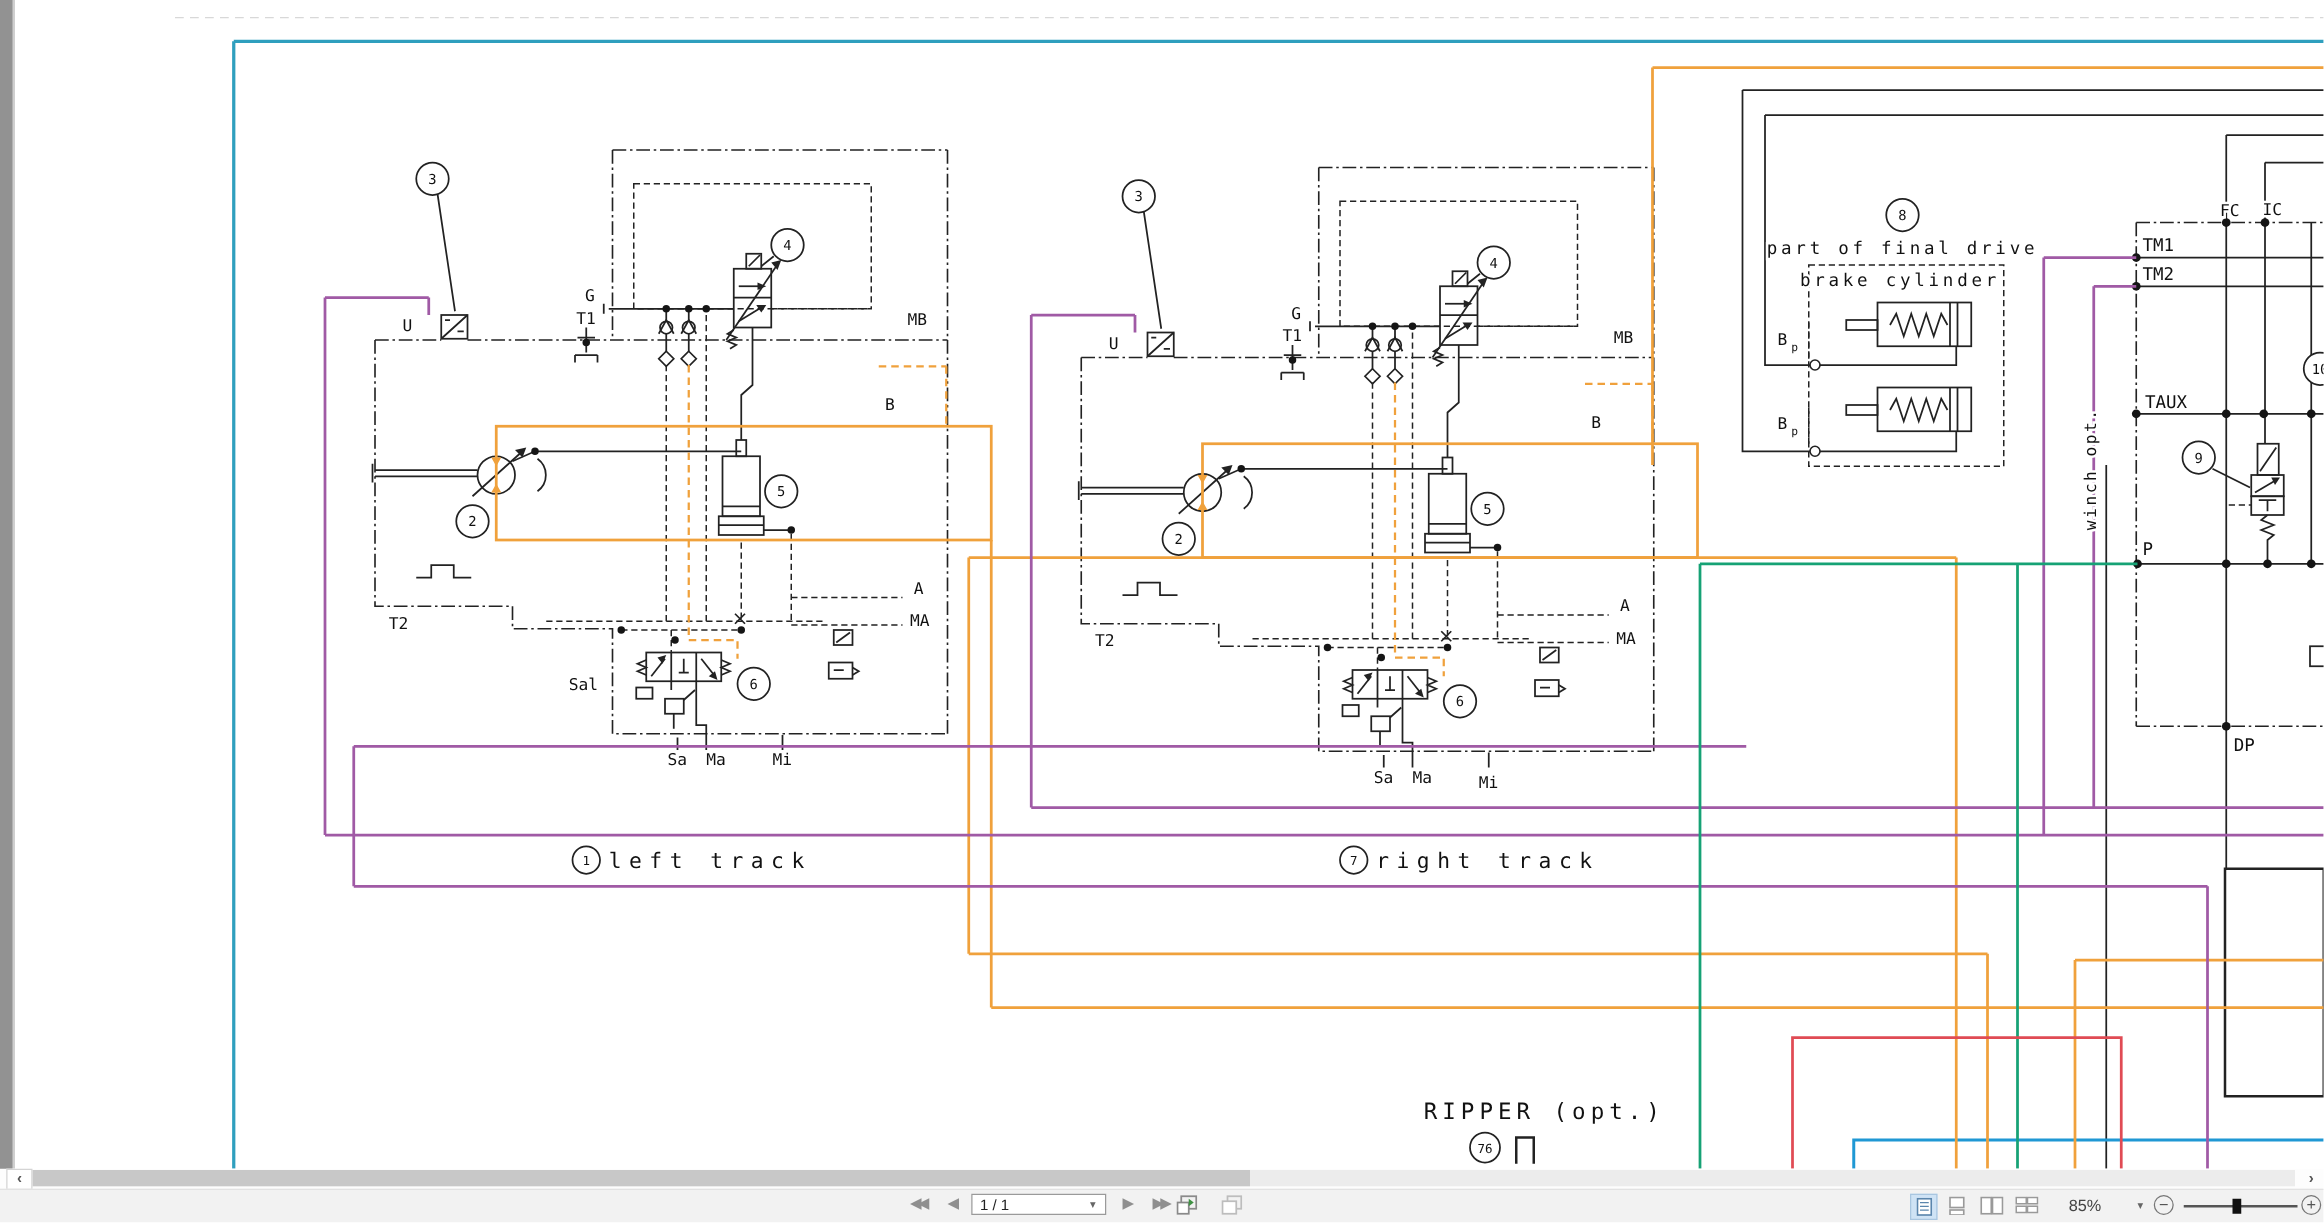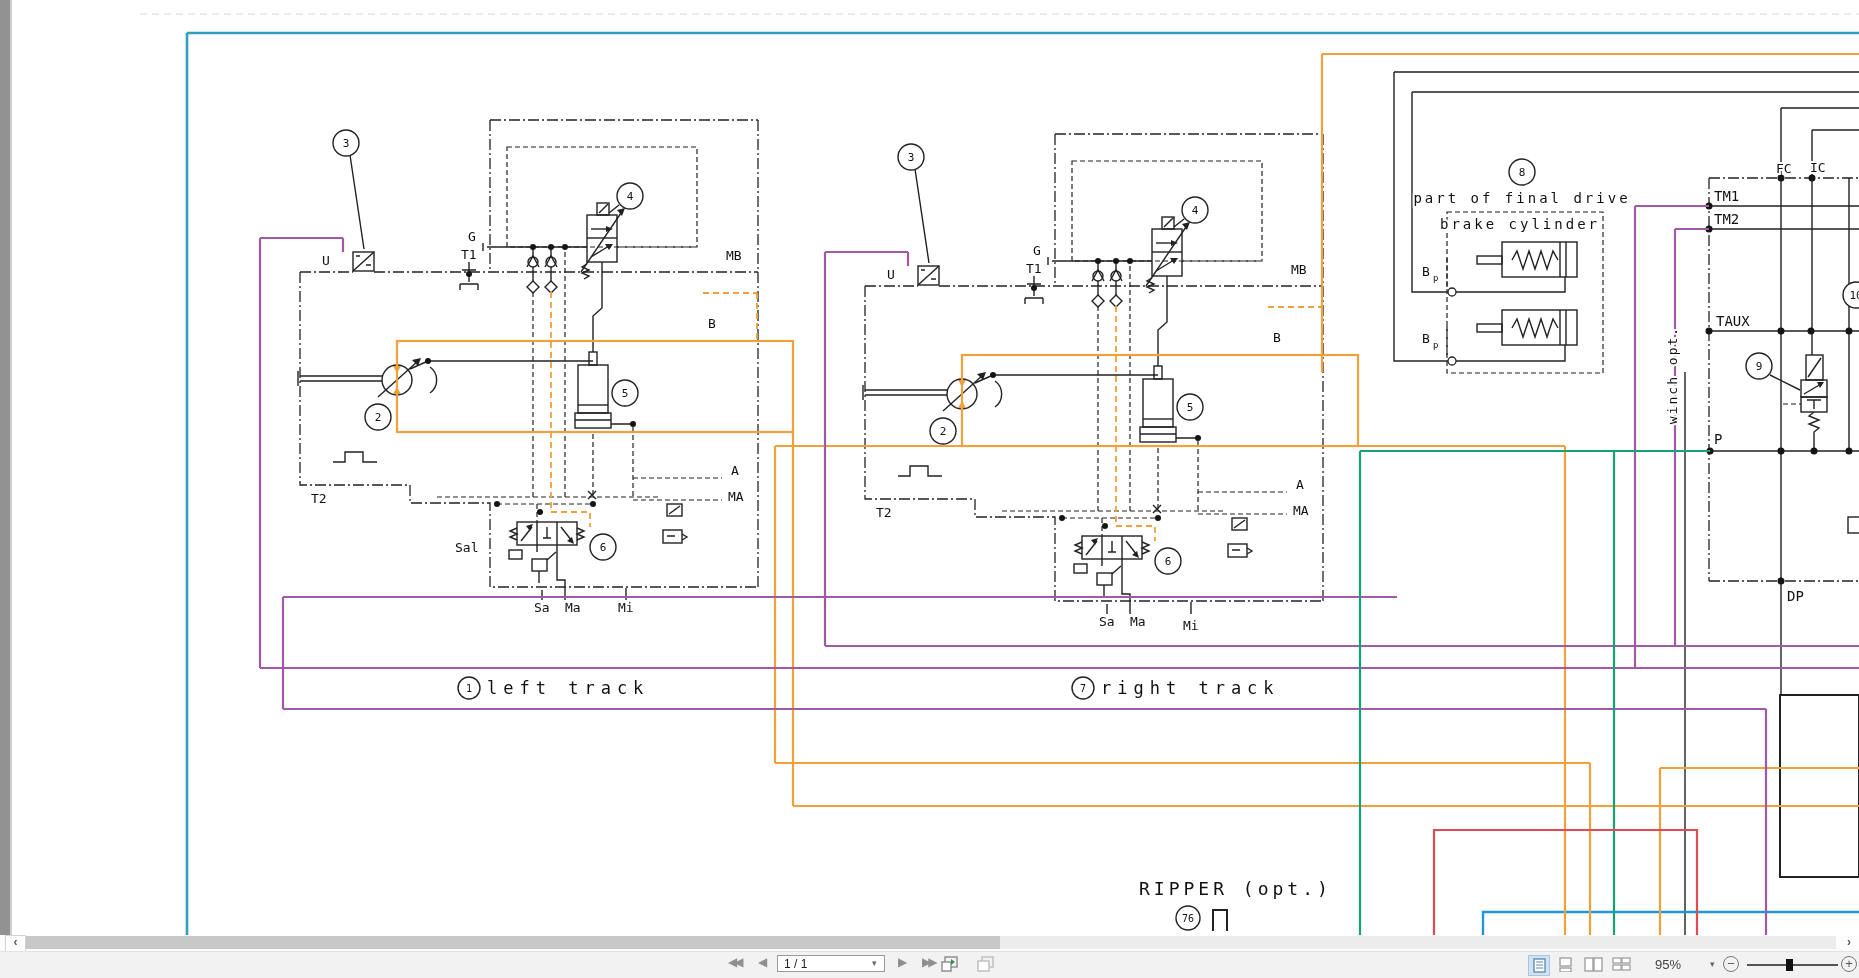--- a/index.html
+++ b/index.html
@@ -392,21 +392,21 @@
     </div>
     <div class="layicon" style="left:1611px">
       <svg width="19" height="15">
           <rect x="1" y="1" width="8" height="5" fill="#fff" stroke="#9a9a9a" stroke-width="1.2"></rect>
         <rect x="10" y="1" width="8" height="5" fill="#fff" stroke="#9a9a9a" stroke-width="1.2"></rect>
         <rect x="1" y="8" width="8" height="5" fill="#fff" stroke="#9a9a9a" stroke-width="1.2"></rect>
         <rect x="10" y="8" width="8" height="5" fill="#fff" stroke="#9a9a9a" stroke-width="1.2"></rect>
         </svg>
     </div>
 
-    <div id="zoomval">95%</div>
+    <div id="zoomval">85%</div>
     <div id="zoomcaret">▾</div>
     <div class="zbtn" style="left:1723px">−</div>
     <div id="zslider"></div>
     <div id="zhandle"></div>
     <div class="zbtn" style="left:1841px">+</div>
   </div>
 
 </div>
 
 </body></html>

